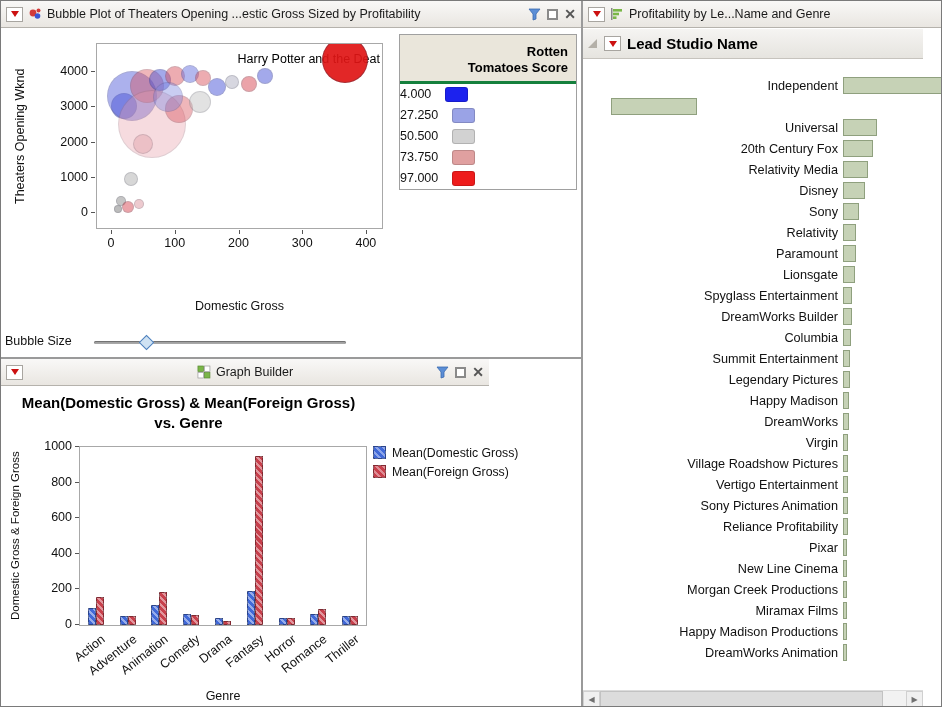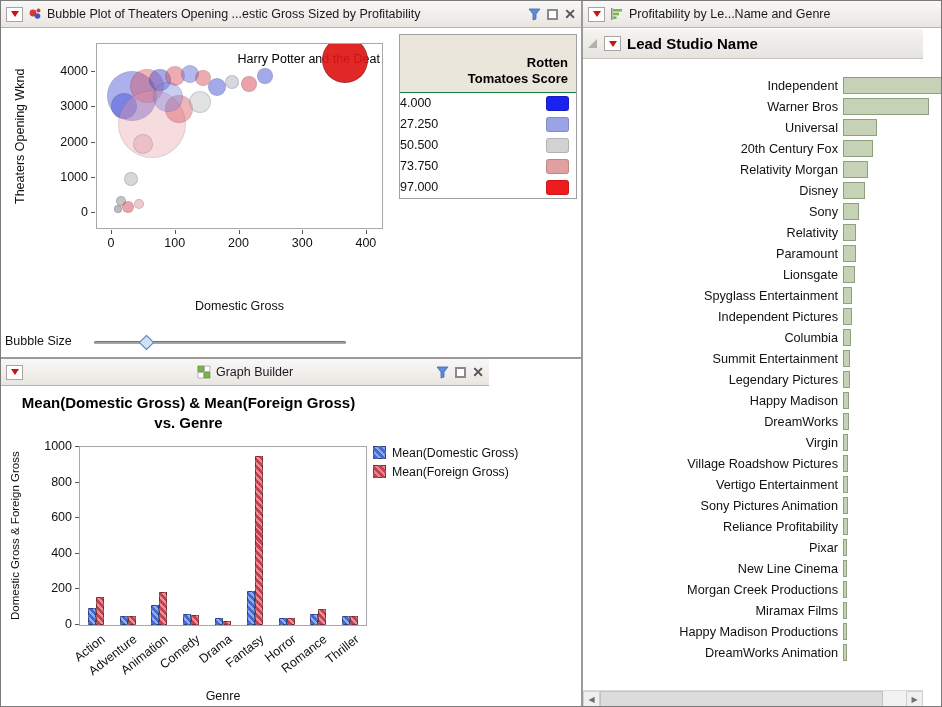--- a/index.html
+++ b/index.html
@@ -38,22 +38,22 @@
     font-size:12.5px; color:#000; white-space:nowrap; overflow:hidden; }
   .bubble-xticks { position:absolute; left:95px; top:229px; width:287px; height:22px; }
   .bubble-yticks { position:absolute; left:56px; top:42px; width:38px; height:186px; }
   .xtick-label { position:absolute; top:6px; transform:translateX(-50%); font-size:12.5px; color:#111; }
   .xtick-mark { position:absolute; top:0; width:1px; height:4px; background:#555; }
   .ytick-label { position:absolute; right:7px; transform:translateY(-50%); font-size:12.5px; color:#111; }
   .ytick-mark { position:absolute; right:0; width:4px; height:1px; background:#555; }
   .bubble-xaxis-label { position:absolute; left:95px; top:298px; width:287px; text-align:center; font-size:12.5px; color:#111; }
 
   .legend-box { position:absolute; left:398px; top:33px; width:178px; border:1px solid #a0a0a0; background:#fff; }
-  .legend-header { background:#eae6db; padding:20px 8px 4px 4px; text-align:right; font-weight:bold; font-size:13px; line-height:1.25; border-bottom:1px solid #15803d; }
-  .legend-row { display:flex; align-items:center; justify-content:space-between; gap:14px; height:21px; padding-right:7px; }
+  .legend-header { background:#eae6db; padding:9px 8px 4px 4px; text-align:right; font-weight:bold; font-size:13px; line-height:1.25; border-bottom:3px solid #15803d; }
+  .legend-row { display:flex; align-items:center; justify-content:flex-start; gap:14px; height:21px; padding-right:7px; }
   .legend-label { font-size:12.5px; color:#111; }
   .legend-swatch { width:23px; height:15px; border-radius:3px; border:1px solid rgba(0,0,0,0.15); display:inline-block; }
 
   .bs-label { position:absolute; left:4px; top:333px; font-size:12.5px; color:#111; }
   .bs-slider { position:absolute; left:93px; top:334px; width:252px; height:14px; }
   .bs-track { position:absolute; left:0; top:6px; width:100%; height:3px; background:#a8a8a8; border-radius:2px; box-shadow:inset 0 1px 1px rgba(0,0,0,0.35); }
   .bs-thumb { position:absolute; left:47px; top:2px; width:11px; height:11px; background:#cfe2f3; border:1px solid #4f81bd; transform:rotate(45deg); }
 
   
   .gb-chart-title { position:absolute; left:15px; top:34px; width:345px; text-align:center;
@@ -334,33 +334,32 @@
         </div>
       <span class="section-title">Lead Studio Name</span>
     </div>
 
     <div class="studio-list" id="studio-list">
         <div class="studio-row">
           <div class="studio-label">Independent</div>
           <div class="studio-bar" style="width: 100px; background: rgb(198, 210, 182);"></div>
         </div>
         <div class="studio-row">
-          <div class="studio-label">Warner Bros</div>
           <div class="studio-bar" style="width: 86px; background: rgb(198, 210, 182);"></div>
         </div>
         <div class="studio-row">
           <div class="studio-label">Universal</div>
           <div class="studio-bar" style="width: 34px; background: rgb(198, 210, 182);"></div>
         </div>
         <div class="studio-row">
           <div class="studio-label">20th Century Fox</div>
           <div class="studio-bar" style="width: 30px; background: rgb(198, 210, 182);"></div>
         </div>
         <div class="studio-row">
-          <div class="studio-label">Relativity Morgan</div>
+          <div class="studio-label">Relativity Media</div>
           <div class="studio-bar" style="width: 25px; background: rgb(198, 210, 182);"></div>
         </div>
         <div class="studio-row">
           <div class="studio-label">Disney</div>
           <div class="studio-bar" style="width: 22px; background: rgb(198, 210, 182);"></div>
         </div>
         <div class="studio-row">
           <div class="studio-label">Sony</div>
           <div class="studio-bar" style="width: 16px; background: rgb(198, 210, 182);"></div>
         </div>
@@ -374,21 +373,21 @@
         </div>
         <div class="studio-row">
           <div class="studio-label">Lionsgate</div>
           <div class="studio-bar" style="width: 12px; background: rgb(198, 210, 182);"></div>
         </div>
         <div class="studio-row">
           <div class="studio-label">Spyglass Entertainment</div>
           <div class="studio-bar" style="width: 9px; background: rgb(198, 210, 182);"></div>
         </div>
         <div class="studio-row">
-          <div class="studio-label">Independent Pictures</div>
+          <div class="studio-label">DreamWorks Builder</div>
           <div class="studio-bar" style="width: 9px; background: rgb(198, 210, 182);"></div>
         </div>
         <div class="studio-row">
           <div class="studio-label">Columbia</div>
           <div class="studio-bar" style="width: 8px; background: rgb(198, 210, 182);"></div>
         </div>
         <div class="studio-row">
           <div class="studio-label">Summit Entertainment</div>
           <div class="studio-bar" style="width: 7px; background: rgb(198, 210, 182);"></div>
         </div>

